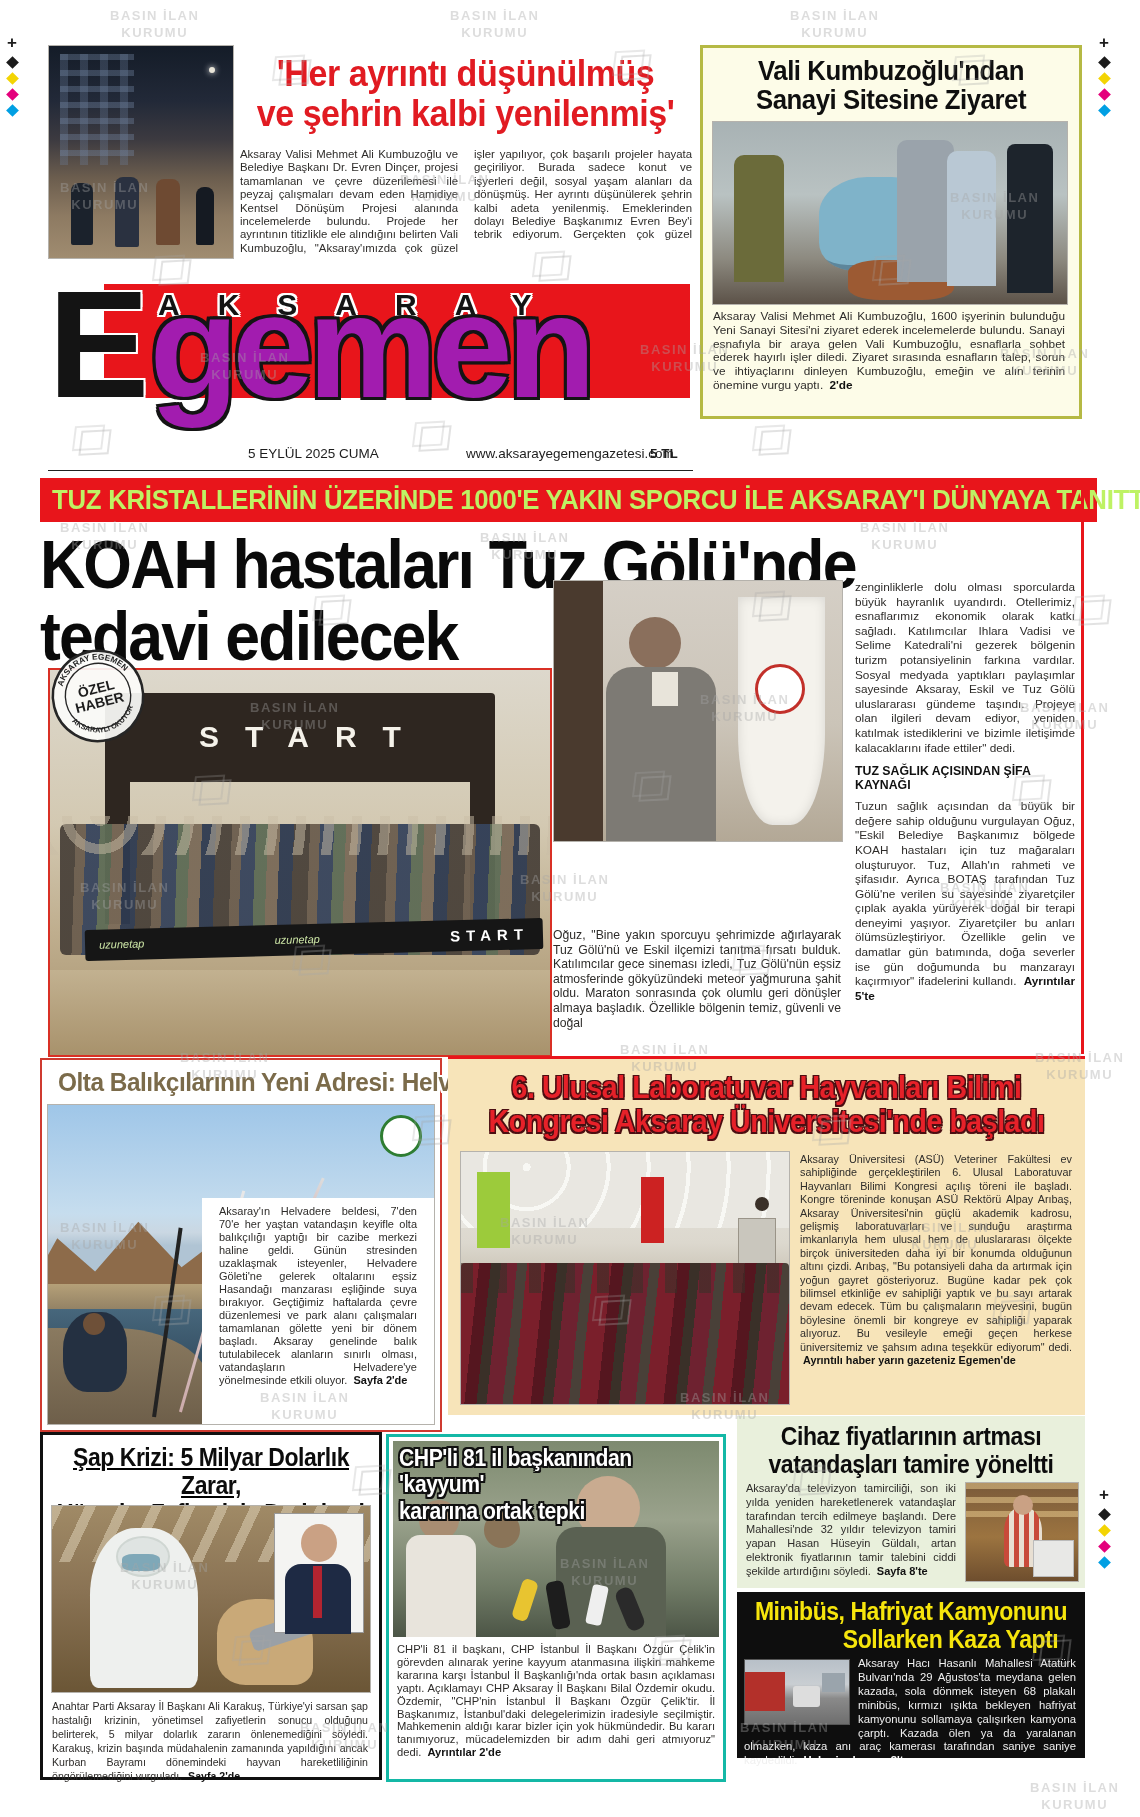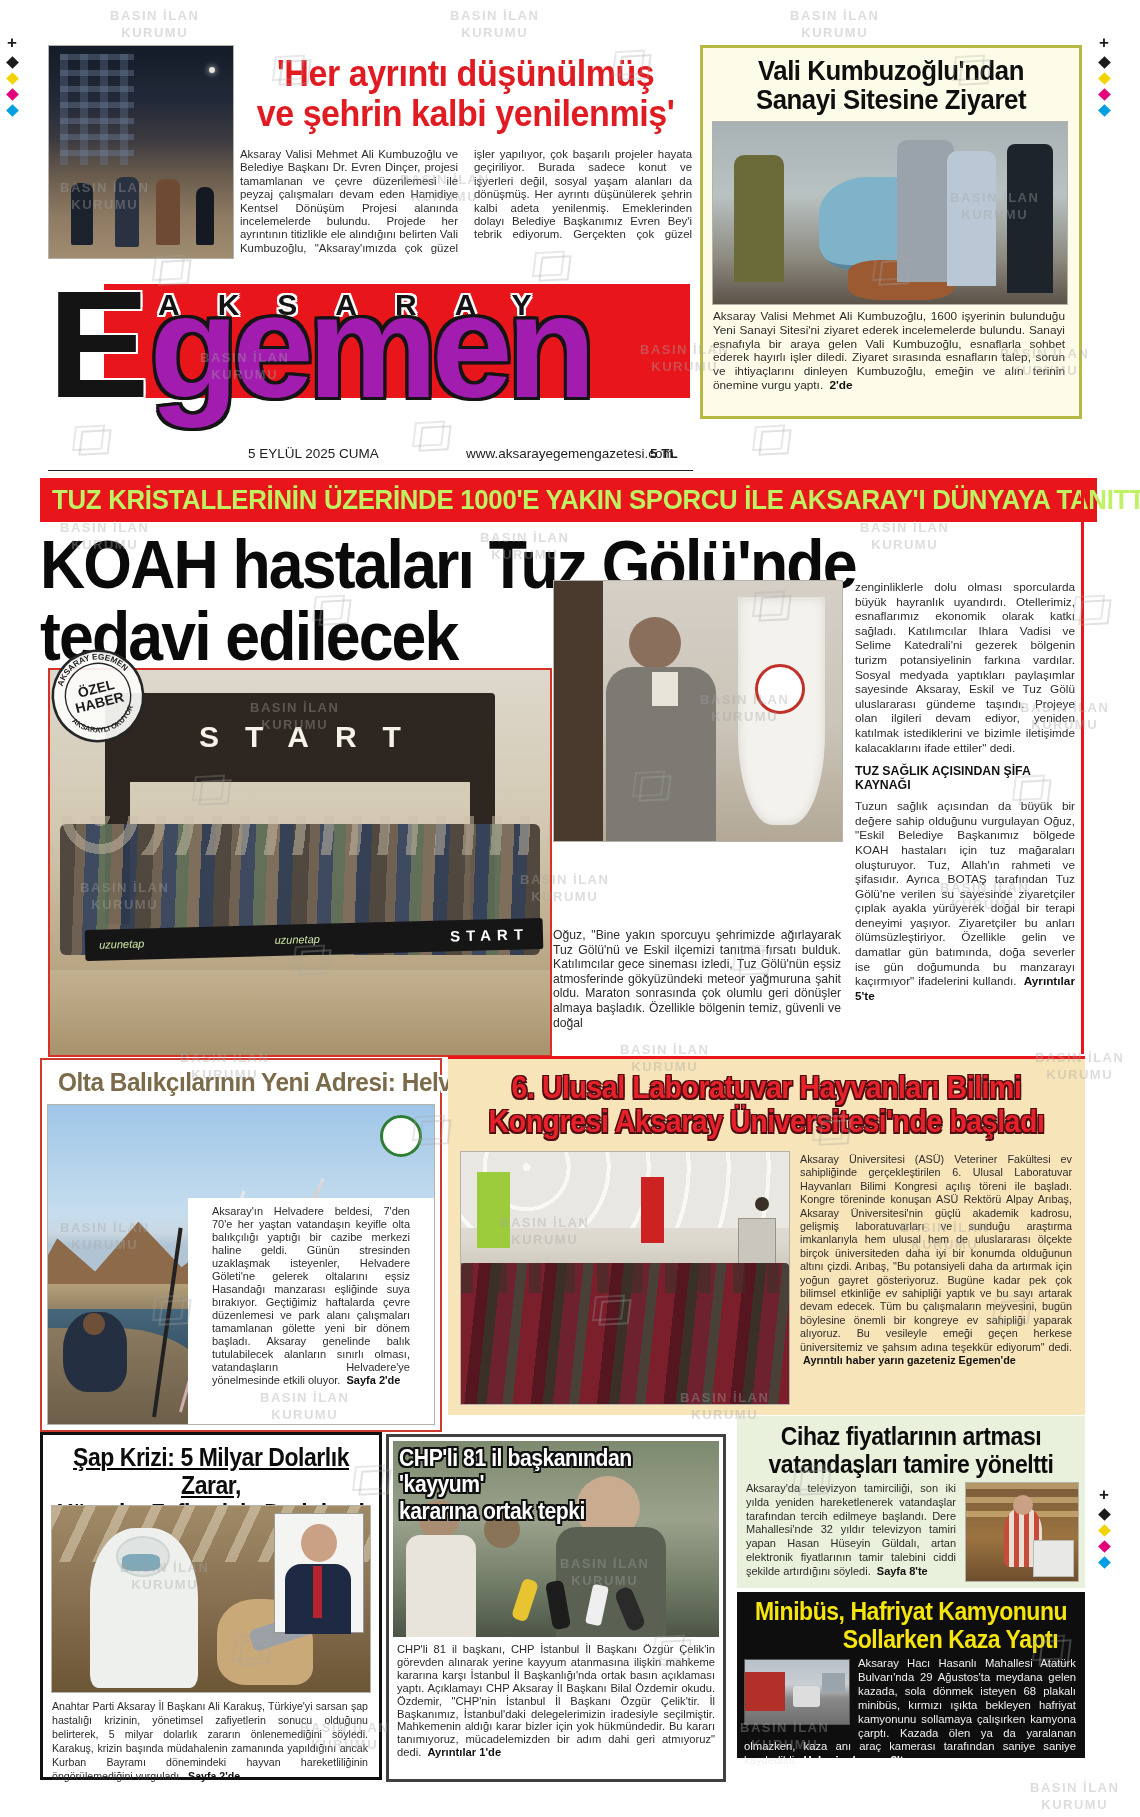--- a/index.html
+++ b/index.html
@@ -57,21 +57,21 @@
   
   .kongre{background:#f7e4b9;border-top:3px solid #e8151b;}
   .k-head{color:#e62129;font-weight:800;text-align:center;line-height:1.1;letter-spacing:-.5px;}
   
   .helva{border:2px solid #cf3a30;background:#fff;}
   .h-head{color:#7b6b4a;font-weight:800;letter-spacing:-.5px;text-align:center;}
   
   .sap{border:3px solid #101010;background:#fff;text-decoration:underline;}
   .s-head{color:#0c0c0c;font-weight:800;text-align:center;line-height:1.12;letter-spacing:-.5px;}
   
-  .chp{border:3px solid #404040;background:#fff;}
+  .chp{border:3px solid #14b8a6;background:#fff;}
   .c-head{color:#ffffff;font-weight:800;line-height:1.15;letter-spacing:-.5px;}
   
   .cihaz{background:#e9f0dc;}
   
   .mini{background:#0e0e0e;color:#f2f2f2;}
   .m-head{color:#f6e50c;font-weight:800;text-align:center;line-height:1.1;letter-spacing:-.5px;}
   .hr-line{border-top:1.5px solid #222;}
 </style>
 </head>
 <body>
@@ -200,21 +200,21 @@
       <div class="ly" style="left:0;top:56%;width:100%;height:10%;background:linear-gradient(180deg,#b5a078,#8a7a60);"></div>
       <div class="ly" style="left:0;top:64%;width:100%;height:36%;background:linear-gradient(180deg,#47677c,#2c4356 70%,#24384a);"></div>
       <div class="ly" style="left:0;bottom:0;width:42%;height:30%;background:linear-gradient(180deg,#8a7a60,#6e5f4a);border-radius:0 60% 0 0;"></div>
       <div class="ly" style="left:34%;bottom:4%;width:3px;height:72%;background:linear-gradient(180deg,#e8e8e8,#caa);transform:rotate(16deg);transform-origin:bottom;"></div>
       <div class="ly" style="left:44%;bottom:4%;width:3px;height:80%;background:linear-gradient(180deg,#ddd,#b33 85%,#222);transform:rotate(24deg);transform-origin:bottom;"></div>
       <div class="ly" style="left:27%;bottom:2%;width:4px;height:60%;background:#222;transform:rotate(8deg);transform-origin:bottom;"></div>
       <div class="ly" style="left:4%;bottom:10%;width:64px;height:80px;background:#243041;border-radius:46% 40% 30% 38%;"></div>
       <div class="ly" style="left:9%;bottom:28%;width:22px;height:22px;border-radius:50%;background:#6e5038;"></div>
       <div class="ly" style="right:3%;top:3%;width:36px;height:36px;border-radius:50%;background:#fff;border:3px solid #2e7d32;"></div>
 
-      <div class="ly body-txt" style="right:0;bottom:0;width:198px;height:212px;background:#fff;padding:7px 24px;font-size:11px;line-height:13px;">
+      <div class="ly body-txt" style="right:0;bottom:0;width:198px;height:212px;background:#fff;padding:7px 17px;font-size:11px;line-height:13px;">
         <span>Aksaray'ın Helvadere beldesi, 7'den 70'e her yaştan vatandaşın keyifle olta balıkçılığı yaptığı bir cazibe merkezi haline geldi. Günün stresinden uzaklaşmak isteyenler, Helvadere Göleti'ne gelerek oltalarını eşsiz Hasandağı manzarası eşliğinde suya bırakıyor. Geçtiğimiz haftalarda çevre düzenlemesi ve park alanı çalışmaları tamamlanan gölette yeni bir dönem başladı. Aksaray genelinde balık tutulabilecek alanların sınırlı olması, vatandaşların Helvadere'ye yönelmesinde etkili oluyor.</span>
         <span class="more" style="margin-left:3px;">Sayfa 2'de</span>
       </div>
     </div>
   </div>
 
   <div class="abs kongre" style="left:448px;top:1056px;width:637px;height:356px;">
     <div class="k-head o-dark-thin cond" style="margin-top:12px;font-size:31px;">
       <div>6. Ulusal Laboratuvar Hayvanları Bilimi</div>
       <div>Kongresi Aksaray Üniversitesi'nde başladı</div>
@@ -271,21 +271,21 @@
       <div class="ly" style="left:48%;bottom:4%;width:18px;height:48px;background:#1d1d1d;border-radius:6px;transform:rotate(-10deg);"></div>
       <div class="ly" style="left:60%;bottom:6%;width:16px;height:40px;background:#efefef;border-radius:4px;transform:rotate(12deg);"></div>
       <div class="ly" style="left:70%;bottom:3%;width:18px;height:44px;background:#2a2a2a;border-radius:8px;transform:rotate(-22deg);"></div>
     </div>
     <div class="abs c-head o-black cond-l" style="left:10px;top:8px;width:330px;font-size:23px;">
       <div>CHP'li 81 il başkanından 'kayyum'</div>
       <div>kararına ortak tepki</div>
     </div>
     <div class="body-txt" style="position:absolute;left:8px;top:206px;width:318px;font-size:11.2px;line-height:12.9px;">
       <span>CHP'li 81 il başkanı, CHP İstanbul İl Başkanı Özgür Çelik'in görevden alınarak yerine kayyum atanmasına ilişkin mahkeme kararına karşı İstanbul İl Başkanlığı'nda ortak basın açıklaması yaptı. Açıklamayı CHP Aksaray İl Başkanı Bilal Özdemir okudu. Özdemir, "CHP'nin İstanbul İl Başkanı Özgür Çelik'tir. İl Başkanımız, İstanbul'daki delegelerimizin iradesiyle seçilmiştir. Mahkemenin aldığı karar bizler için yok hükmündedir. Bu kararı tanımıyoruz, mücadelemizden bir adım dahi geri atmıyoruz" dedi.</span>
-      <span class="more" style="margin-left:3px;">Ayrıntılar 1'de</span>
+      <span class="more" style="margin-left:3px;">Ayrıntılar 2'de</span>
     </div>
   </div>
 
   <div class="abs cihaz" style="left:737px;top:1416px;width:348px;height:172px;">
     <div class="s-head cond" style="margin-top:6px;font-size:25px;">
       <div>Cihaz fiyatlarının artması</div>
       <div>vatandaşları tamire yöneltti</div>
     </div>
     <div class="body-txt" style="position:absolute;left:9px;top:66px;width:210px;font-size:11px;line-height:13.8px;">
       <span>Aksaray'da televizyon tamirciliği, son iki yılda yeniden hareketlenerek vatandaşlar tarafından tercih edilmeye başlandı. Dere Mahallesi'nde 32 yıldır televizyon tamiri yapan Hasan Hüseyin Güldalı, artan elektronik fiyatlarının tamir talebini ciddi şekilde artırdığını söyledi.</span>

